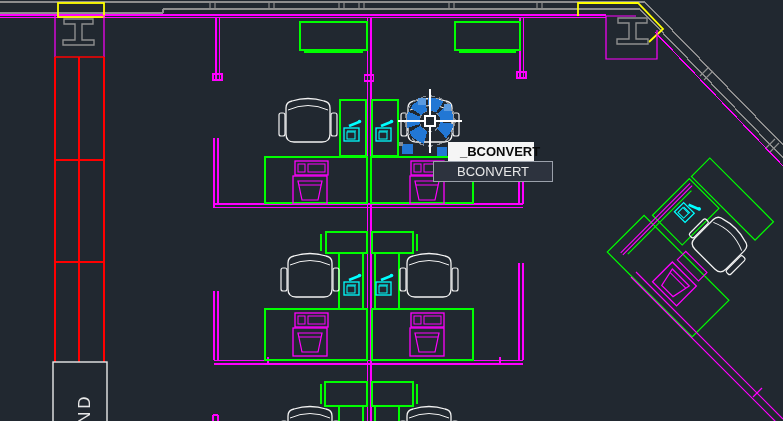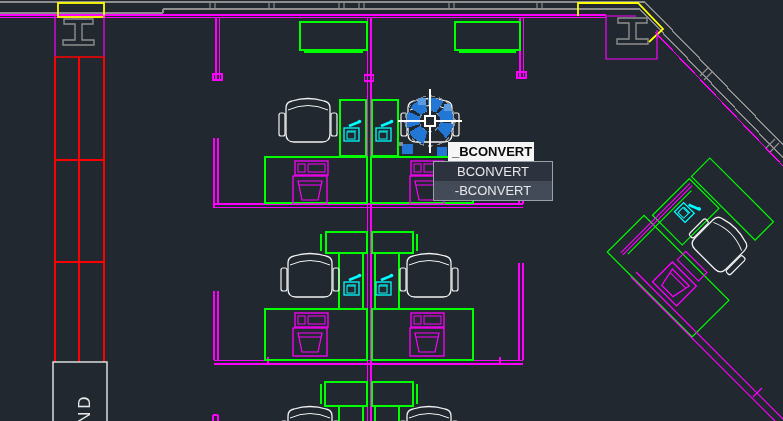--- a/index.html
+++ b/index.html
@@ -1,20 +1,20 @@
 <!DOCTYPE html>
 <html><head>
 <meta charset="utf-8">
 <style>
   html,body{margin:0;padding:0;background:#101318;}
   .stage{position:relative;width:783px;height:421px;background:#212830;overflow:hidden;
          font-family:"Liberation Sans",sans-serif;}
   .stage svg{position:absolute;left:0;top:0;}
   .cmd-input{position:absolute;left:448px;top:142px;width:86px;height:19px;background:#f5f5f5;
-             color:#0a0a0a;font:700 13px/19px "Liberation Sans",sans-serif;padding-left:4px;
+             color:#0a0a0a;font:700 13px/19px "Liberation Sans",sans-serif;padding-left:12px;
              box-sizing:border-box;white-space:nowrap;z-index:5;}
   .cmd-list{position:absolute;left:433px;top:161px;width:118px;background:#2d333e;
             border:1px solid #9ba1ab;color:#e8e8e8;font:13px/19px "Liberation Sans",sans-serif;
             text-align:center;z-index:5;}
   .cmd-row{height:19px;}
   .cmd-row.hl{background:#434b59;}
 </style>
 </head>
 <body>
 
@@ -188,16 +188,15 @@
 
   <g shape-rendering="crispEdges">
     <path d="M398,121 H462 M430,89 V153" stroke="#ffffff" stroke-width="1.2"></path>
     <rect x="425" y="116" width="10" height="10" fill="#212830" stroke="#ffffff" stroke-width="1.2"></rect>
   </g>
 </svg>
 
 <div class="cmd-input">_BCONVERT</div>
 <div class="cmd-list">
   <div class="cmd-row">BCONVERT</div>
-  <div class="cmd-row hl">-BCONVERT</div>
 </div>
 
 </div>
 
 </body></html>

